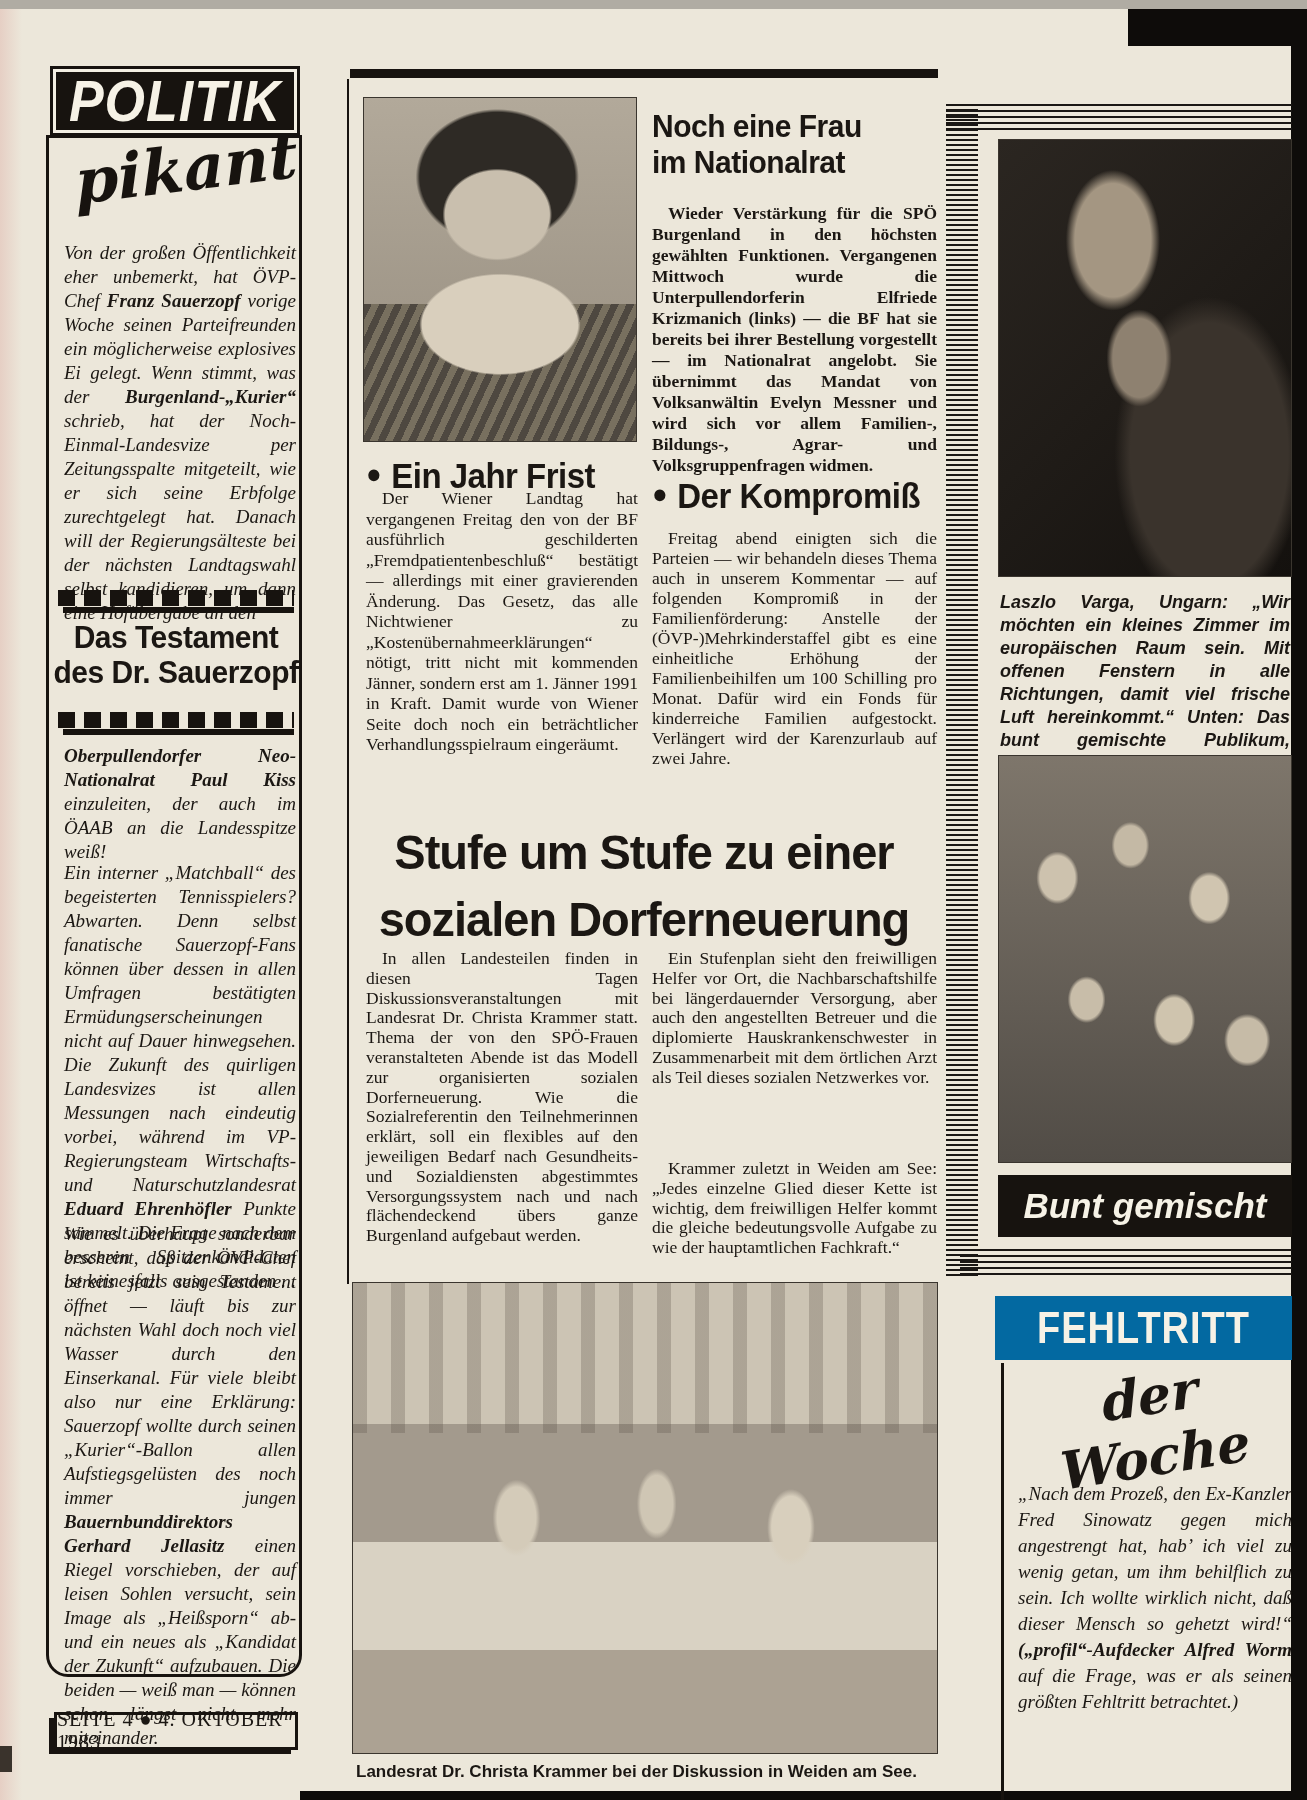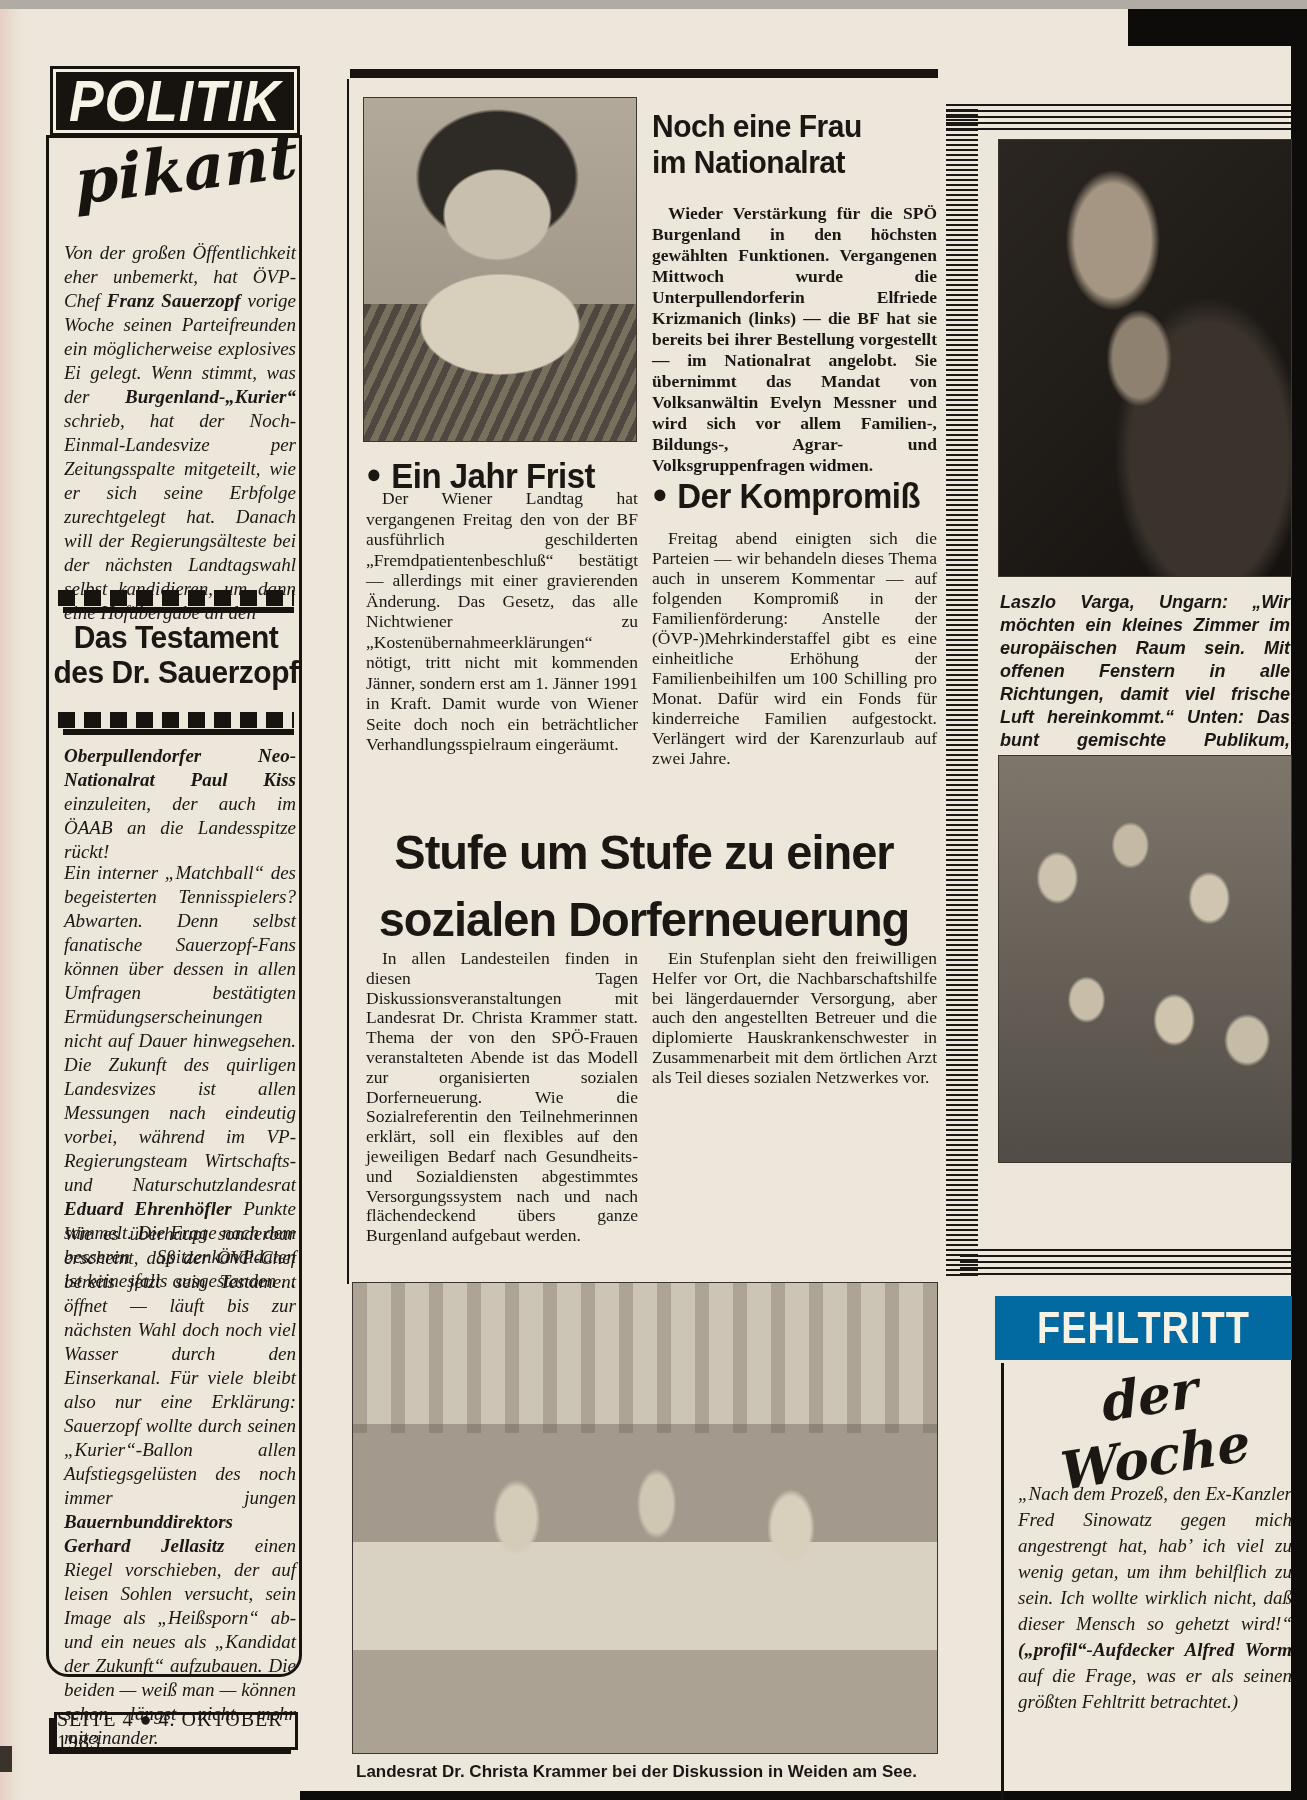--- a/index.html
+++ b/index.html
@@ -152,21 +152,21 @@
     <div class="politik-frame"></div>
     <div class="politik-logo">
       <span>POLITIK</span>
     </div>
     <div class="pikant">pikant</div>
 
     <p class="politik-text p1"><span>Von der großen Öffentlichkeit eher unbemerkt, hat ÖVP-Chef </span><span class="seg-b">Franz Sauerzopf</span><span> vorige Woche seinen Parteifreunden ein möglicherweise explosives Ei gelegt. Wenn stimmt, was der </span><span class="seg-b">Burgenland-„Kurier“</span><span> schrieb, hat der Noch-Einmal-Landesvize per Zeitungsspalte mitgeteilt, wie er sich seine Erbfolge zurechtgelegt hat. Danach will der Regierungsälteste bei der nächsten Landtagswahl selbst kandidieren, um dann eine Hofübergabe an den</span></p>
     <div class="filmstrip fs1"></div>
     <h2 class="testament"><span>Das Testament</span><br><span>des Dr. Sauerzopf</span></h2>
     <div class="filmstrip fs2"></div>
-    <p class="politik-text p2"><span class="seg-b">Oberpullendorfer Neo-Nationalrat Paul Kiss</span><span> einzuleiten, der auch im ÖAAB an die Landesspitze rückt!</span></p>
+    <p class="politik-text p2"><span class="seg-b">Oberpullendorfer Neo-Nationalrat Paul Kiss</span><span> einzuleiten, der auch im ÖAAB an die Landesspitze weiß!</span></p>
     <p class="politik-text p3"><span>Ein interner „Matchball“ des begeisterten Tennisspielers? Abwarten. Denn selbst fanatische Sauerzopf-Fans können über dessen in allen Umfragen bestätigten Ermüdungserscheinungen nicht auf Dauer hinwegsehen. Die Zukunft des quirligen Landesvizes ist allen Messungen nach eindeutig vorbei, während im VP-Regierungsteam Wirtschafts- und Naturschutzlandesrat </span><span class="seg-b">Eduard Ehrenhöfler</span><span> Punkte sammelt. Die Frage nach dem besseren Spitzenkandidaten ist keinesfalls ausgestanden . . .</span></p>
     <p class="politik-text p4"><span>Wie es überhaupt sonderbar erscheint, daß der ÖVP-Chef bereits jetzt sein Testament öffnet — läuft bis zur nächsten Wahl doch noch viel Wasser durch den Einserkanal. Für viele bleibt also nur eine Erklärung: Sauerzopf wollte durch seinen „Kurier“-Ballon allen Aufstiegsgelüsten des noch immer jungen </span><span class="seg-b">Bauernbunddirektors Gerhard Jellasitz</span><span> einen Riegel vorschieben, der auf leisen Sohlen versucht, sein Image als „Heißsporn“ ab- und ein neues als „Kandidat der Zukunft“ aufzubauen. Die beiden — weiß man — können schon längst nicht mehr miteinander.</span></p>
 
     <div class="seite-box">
       <span>SEITE 4 ● 4. OKTOBER 1983</span>
     </div>
   </section>
 
   <div class="photo photo-woman"></div>
   <h2 class="headline h-frist"><span class="bullet">●</span><span>Ein Jahr Frist</span></h2>
@@ -174,32 +174,36 @@
 
   <h2 class="headline h-nat"><span>Noch eine Frau</span><br><span>im Nationalrat</span></h2>
   <p class="b-nat indent">Wieder Verstärkung für die SPÖ Burgenland in den höchsten gewählten Funktionen. Vergangenen Mittwoch wurde die Unterpullendorferin Elfriede Krizmanich (links) — die BF hat sie bereits bei ihrer Bestellung vorgestellt — im Nationalrat angelobt. Sie übernimmt das Mandat von Volksanwältin Evelyn Messner und wird sich vor allem Familien-, Bildungs-, Agrar- und Volksgruppenfragen widmen.</p>
 
   <h2 class="headline h-komp"><span class="bullet">●</span><span>Der Kompromiß</span></h2>
   <p class="b-komp indent">Freitag abend einigten sich die Parteien — wir behandeln dieses Thema auch in unserem Kommentar — auf folgenden Kompromiß in der Familienförderung: Anstelle der (ÖVP-)Mehrkinderstaffel gibt es eine einheitliche Erhöhung der Familienbeihilfen um 100 Schilling pro Monat. Dafür wird ein Fonds für kinderreiche Familien aufgestockt. Verlängert wird der Karenzurlaub auf zwei Jahre.</p>
 
   <h1 class="headline h-stufe"><span>Stufe um Stufe zu einer</span><br><span>sozialen Dorferneuerung</span></h1>
   <p class="b-stufe1 indent">In allen Landesteilen finden in diesen Tagen Diskussionsveranstaltungen mit Landesrat Dr. Christa Krammer statt. Thema der von den SPÖ-Frauen veranstalteten Abende ist das Modell zur organisierten sozialen Dorferneuerung. Wie die Sozialreferentin den Teilnehmerinnen erklärt, soll ein flexibles auf den jeweiligen Bedarf nach Gesundheits- und Sozialdiensten abgestimmtes Versorgungssystem nach und nach flächendeckend übers ganze Burgenland aufgebaut werden.</p>
   <p class="b-stufe2a indent">Ein Stufenplan sieht den freiwilligen Helfer vor Ort, die Nachbarschaftshilfe bei längerdauernder Versorgung, aber auch den angestellten Betreuer und die diplomierte Hauskrankenschwester in Zusammenarbeit mit dem örtlichen Arzt als Teil dieses sozialen Netzwerkes vor.</p>
+  <p class="b-stufe2b indent">Krammer zuletzt in Weiden am See: „Jedes einzelne Glied dieser Kette ist wichtig, dem freiwilligen Helfer kommt die gleiche bedeutungsvolle Aufgabe zu wie der hauptamtlichen Fachkraft.“</p>
 
   <div class="photo photo-seminar"></div>
   <p class="caption-krammer">Landesrat Dr. Christa Krammer bei der Diskussion in Weiden am See.</p>
 
   <div class="frame-rib"></div>
   <div class="frame-top-lines"></div>
   <div class="frame-bottom-lines"></div>
 
   <div class="photo photo-varga"></div>
   <p class="caption-varga">Laszlo Varga, Ungarn: „Wir möchten ein kleines Zimmer im europäischen Raum sein. Mit offenen Fenstern in alle Richtungen, damit viel frische Luft hereinkommt.“ Unten: Das bunt gemischte Publikum, fasziniert von der Vranitzky-Rhetorik.</p>
   <div class="photo photo-audience"></div>
 
+  <div class="bunt-box">
+    <span>Bunt gemischt</span>
+  </div>
 
   <div class="fehltritt-box">
     <span>FEHLTRITT</span>
   </div>
   <div class="derwoche">der Woche</div>
   <div class="quote-rule"></div>
   <p class="quote"><span>„Nach dem Prozeß, den Ex-Kanzler Fred Sinowatz gegen mich angestrengt hat, hab’ ich viel zu wenig getan, um ihm behilflich zu sein. Ich wollte wirklich nicht, daß dieser Mensch so gehetzt wird!“ </span><span class="seg-b">(„profil“-Aufdecker Alfred Worm</span><span> auf die Frage, was er als seinen größten Fehltritt betrachtet.)</span></p>
 
 </div>
 

